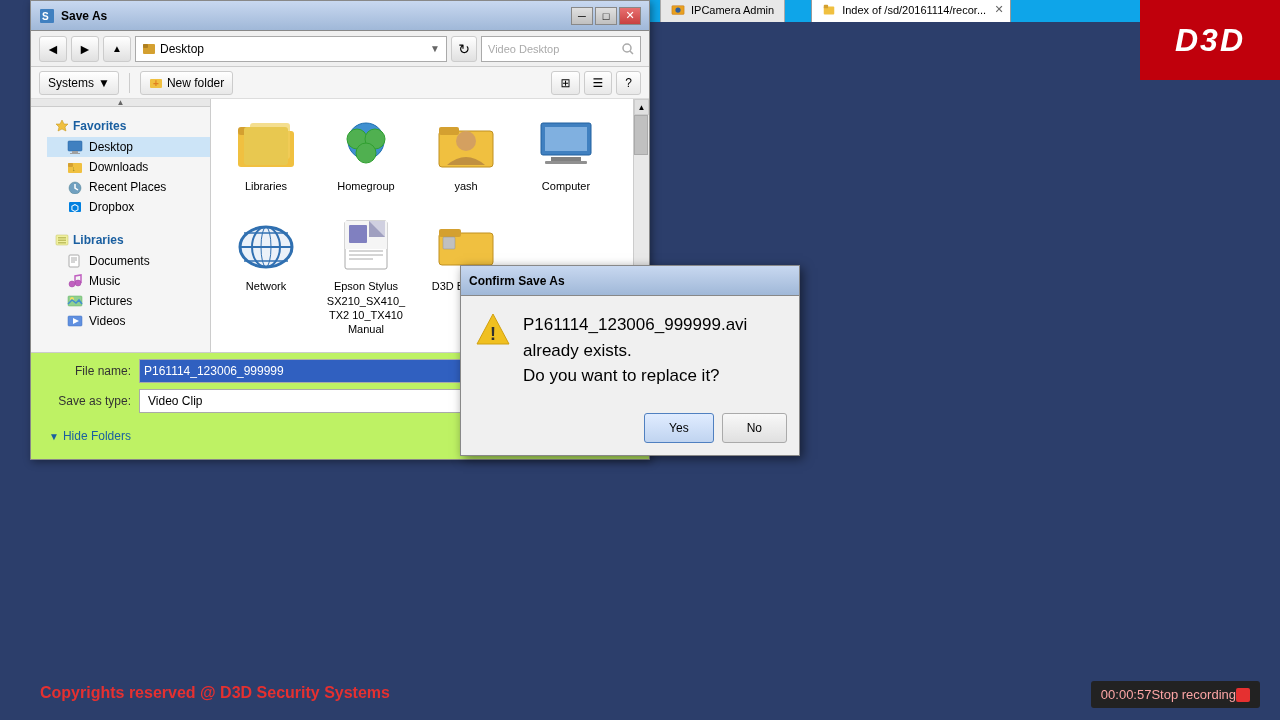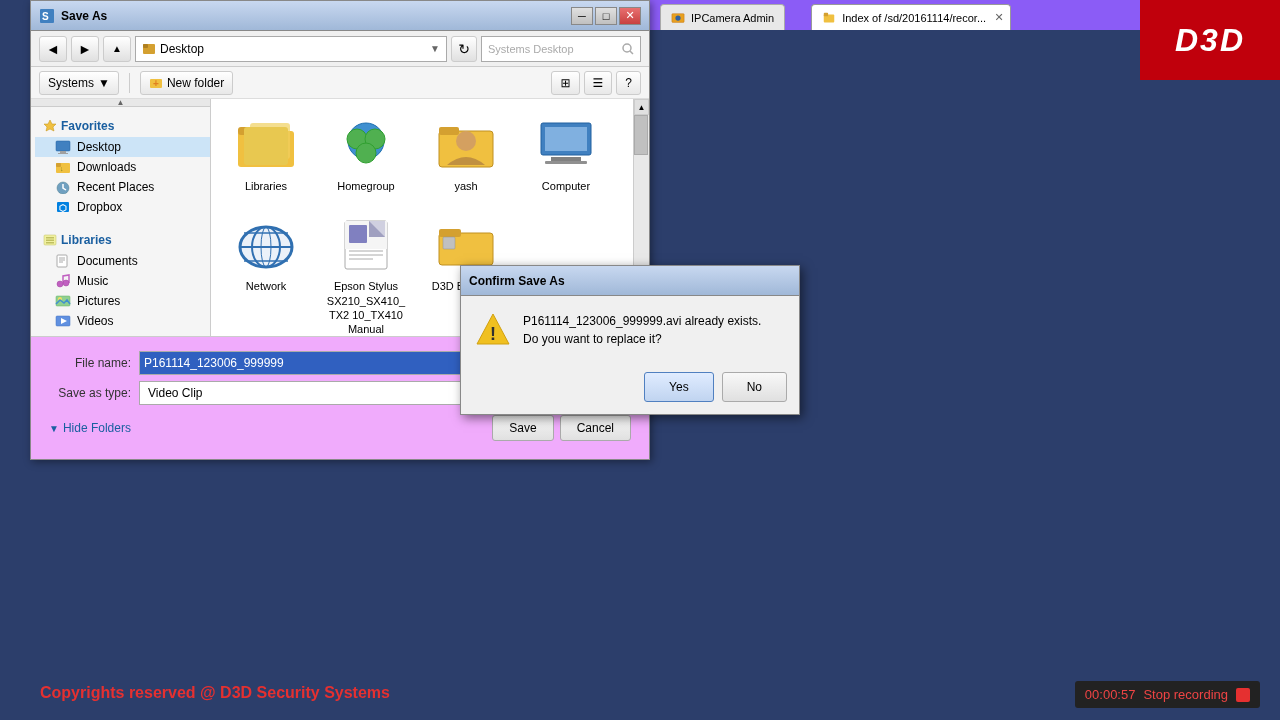--- a/index.html
+++ b/index.html
@@ -31,26 +31,25 @@
       font-size: 16px;
       font-weight: bold;
     }
 
     
     .recording-badge {
       position: absolute;
       bottom: 12px;
       right: 20px;
       background: #222;
-      color: #ef4444;
+      color: #fca5a5;
       font-size: 13px;
       padding: 6px 10px;
       display: flex;
       align-items: center;
-      gap: 8px;
       border-radius: 3px;
     }
     .recording-dot {
       width: 14px;
       height: 14px;
       background: #e53030;
       border-radius: 2px;
       display: inline-block;
     }
 
@@ -72,22 +71,22 @@
       letter-spacing: 2px;
       font-style: italic;
     }
 
     
     .browser-tabs {
       position: absolute;
       top: 0;
       left: 640px;
       right: 140px;
-      height: 30px;
-      background: #8b5cf6;
+      height: 22px;
+      background: #0ea5e9;
       display: flex;
       align-items: flex-end;
       padding: 0 20px;
       gap: 2px;
     }
     .browser-tab {
       height: 26px;
       background: #e8e8e8;
       border: 1px solid #aaa;
       border-bottom: none;
@@ -283,21 +282,21 @@
 
     
     .sidebar {
       width: 180px;
       background: #f5f5f5;
       border-right: 1px solid #ccc;
       overflow-y: auto;
       flex-shrink: 0;
     }
     .sidebar-section {
-      padding: 8px 0 4px 4px;
+      padding: 8px 0 4px 16px;
       text-align: right;
     }
     .sidebar-section-header {
       padding: 4px 8px;
       display: flex;
       align-items: center;
       gap: 4px;
       font-size: 12px;
       font-weight: bold;
       color: #1a5fa0;
@@ -348,22 +347,22 @@
     }
     .file-label {
       font-size: 11px;
       text-align: center;
       word-break: break-word;
       line-height: 1.3;
     }
 
     
     .bottom-bar {
-      padding: 14px 10px;
-      background: #f0abfc;
+      padding: 6px 10px;
+      background: #bef264;
       border-top: 1px solid #ccc;
       display: flex;
       flex-direction: column;
       gap: 6px;
     }
     .form-row {
       display: flex;
       align-items: center;
       gap: 8px;
     }
@@ -453,21 +452,21 @@
       display: flex;
       gap: 12px;
       align-items: flex-start;
     }
     .warning-icon {
       width: 36px;
       height: 36px;
       flex-shrink: 0;
     }
     .confirm-message {
-      font-size: 12px;
+      font-size: 17px;
       line-height: 1.5;
       color: #000;
     }
     .confirm-buttons {
       display: flex;
       justify-content: flex-end;
       gap: 8px;
       padding: 8px 12px 12px;
     }
     .confirm-btn {
@@ -535,21 +534,21 @@
     <div class="address-bar">
       <svg width="14" height="14" viewBox="0 0 14 14">
         <rect x="1" y="2" width="12" height="10" rx="1" fill="#d4a030"></rect>
         <rect x="1" y="2" width="5" height="4" rx="1" fill="#b08020"></rect>
       </svg>
       <span class="address-text">Desktop</span>
       <span class="address-dropdown">▼</span>
     </div>
     <button class="refresh-btn">↻</button>
     <div class="search-bar">
-      <span class="search-text">Systems Desktop</span>
+      <span class="search-text">Video Desktop</span>
       <svg width="12" height="12" viewBox="0 0 12 12">
         <circle cx="5" cy="5" r="4" fill="none" stroke="#aaa" stroke-width="1.5"></circle>
         <line x1="8" y1="8" x2="11" y2="11" stroke="#aaa" stroke-width="1.5"></line>
       </svg>
     </div>
   </div>
 
   <div class="action-bar">
     <button class="action-btn">
       <span>Systems</span>

